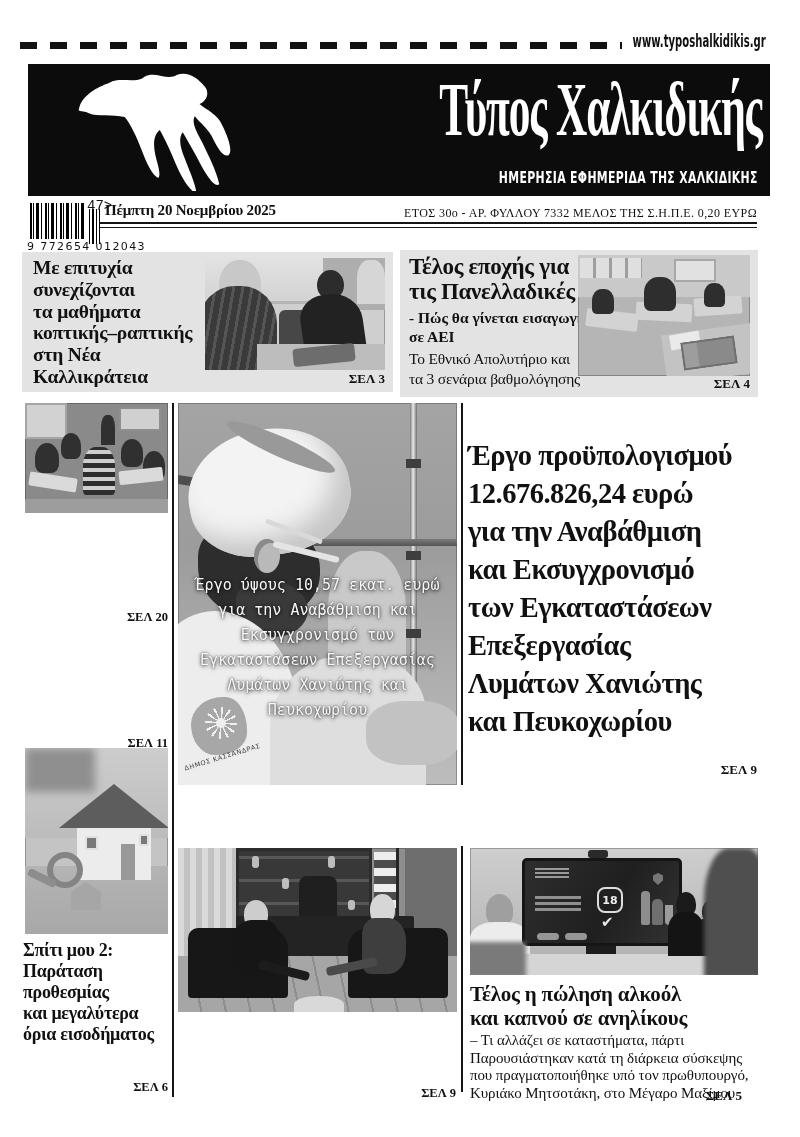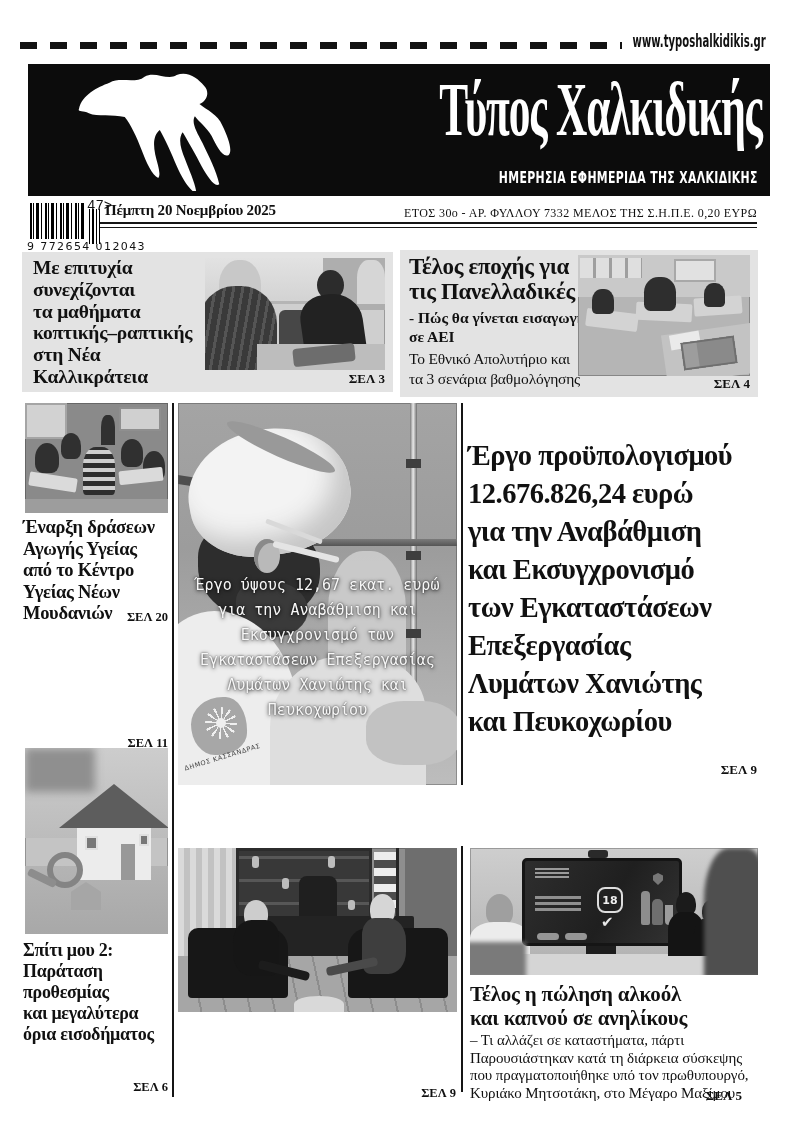--- a/index.html
+++ b/index.html
@@ -292,25 +292,20 @@
     <div class="abs hl-kid" style="left:10px;top:40px;width:24px;height:30px;"></div>
     <div class="abs hl-kid" style="left:36px;top:30px;width:20px;height:26px;"></div>
     <div class="abs hl-kid" style="left:96px;top:36px;width:22px;height:28px;"></div>
     <div class="abs hl-kid" style="left:118px;top:48px;width:22px;height:30px;"></div>
     <div class="abs hl-kid" style="left:76px;top:12px;width:14px;height:30px;border-radius:40% 40% 0 0;"></div>
     <div class="abs hl-stripekid"></div>
     <div class="abs hl-desk" style="left:4px;top:72px;width:48px;transform:rotate(9deg);"></div>
     <div class="abs hl-desk" style="left:94px;top:66px;width:44px;transform:rotate(-6deg);"></div>
     <div class="abs hl-floor"></div>
   </div>
-  <div class="abs rail-head health-headline" data-bind="rail.health.headline_lines">Έναρξη δράσεων
-Αγωγής Υγείας
-από το Κέντρο
-Υγείας Νέων
-Μουδανιών</div>
   <div class="abs rail-ref health-ref" data-bind="rail.health.page_ref">ΣΕΛ 20</div>
 
   <div class="abs rail-ref soups-ref" data-bind="rail.soups.page_ref">ΣΕΛ 11</div>
 
   <div class="abs house-photo photo-frame">
     <div class="abs hs-bg"></div>
     <div class="abs hs-blur"></div>
     <div class="abs hs-table"></div>
     <div class="abs hs-wall"></div>
     <div class="abs hs-roof"></div>
@@ -343,21 +338,21 @@
     <div class="abs face"></div>
     <div class="abs beard"></div>
     <div class="abs helmet"></div>
     <div class="abs helmet-band"></div>
     <div class="abs ear"></div>
     <div class="abs glasses"></div>
     <div class="abs pencil"></div>
     <div class="abs shoulder-l"></div>
     <div class="abs shoulder-r"></div>
     <div class="abs hands"></div>
-    <div class="abs overlay-text" data-bind="main_story.photo_overlay_lines">Έργο ύψους 12,67 εκατ. ευρώ
+    <div class="abs overlay-text" data-bind="main_story.photo_overlay_lines">Έργο ύψους 10,57 εκατ. ευρώ
 για την Αναβάθμιση και
 Εκσυγχρονισμό των
 Εγκαταστάσεων Επεξεργασίας
 Λυμάτων Χανιώτης και
 Πευκοχωρίου</div>
     <div class="abs kass-logo">
       <div class="abs kass-map"></div>
       <div class="abs kass-sun"></div>
       <div class="abs kass-sun-core"></div>
       <div class="abs kass-text" data-bind="main_story.photo_credit">ΔΗΜΟΣ ΚΑΣΣΑΝΔΡΑΣ</div>

